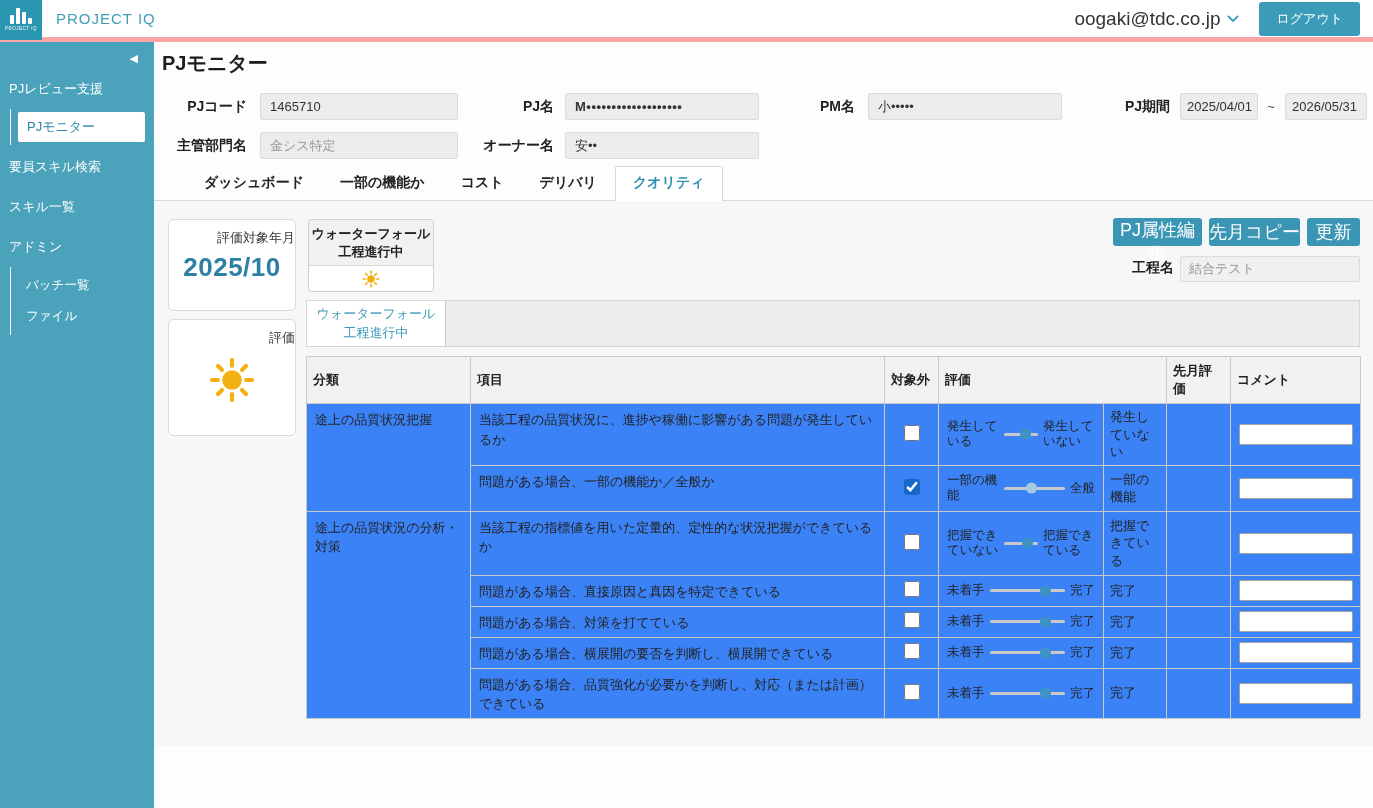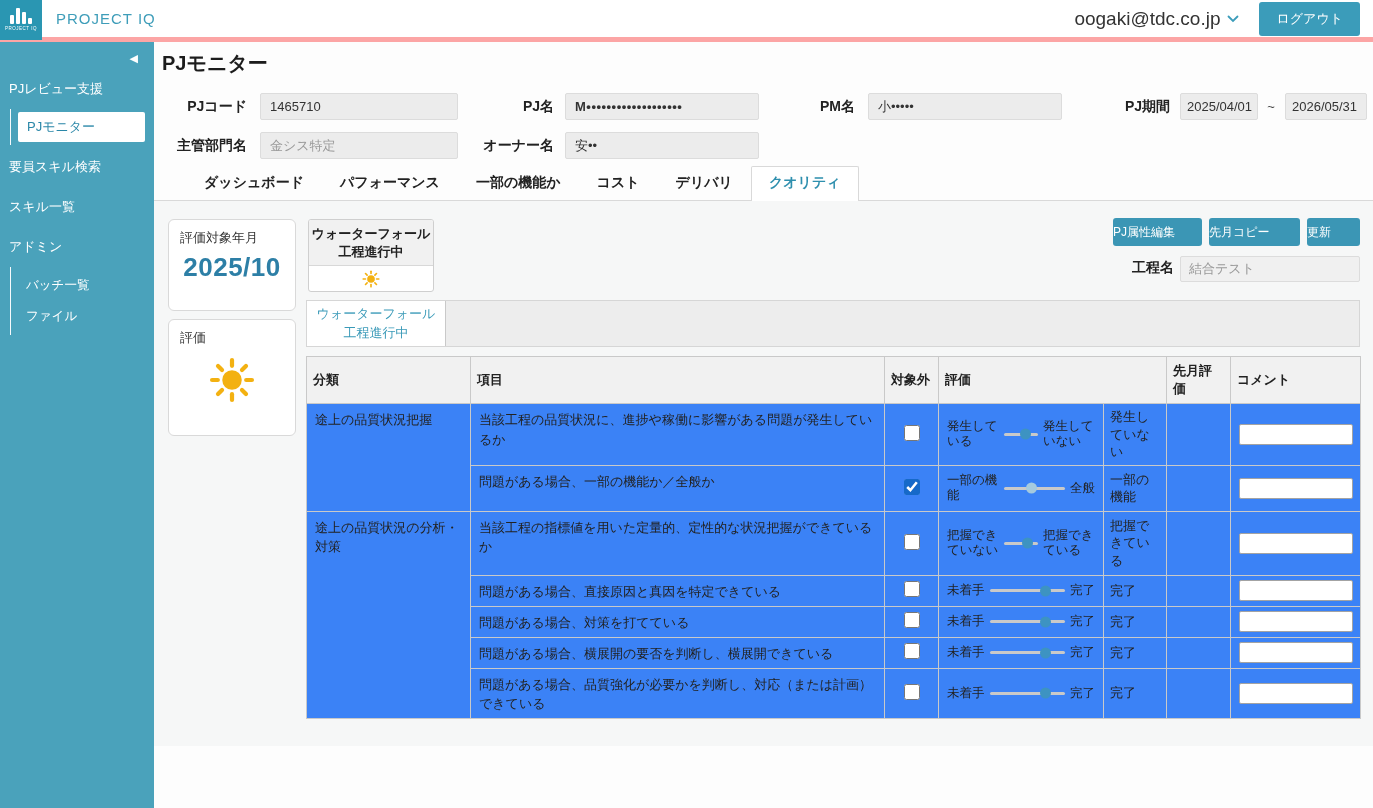--- a/index.html
+++ b/index.html
@@ -61,35 +61,35 @@
     background:#fff; color:#2e8fae; border-color:#d9d9d9; border-radius:2px 2px 0 0;
     margin-bottom:-1px; padding-bottom:9px;
   }
   
   .content { position:relative; background:#f6f7f7; height:545px; }
   .card {
     position:absolute; background:#fff; border:1px solid #d9d9d9; border-radius:6px;
   }
   .card-month { left:14px; top:18px; width:128px; height:92px; }
   .card-eval  { left:14px; top:118px; width:128px; height:117px; }
-  .card-label { font-size:13px; color:#333; padding:9px 0 0 11px; }
+  .card-label { font-size:13px; color:#333; padding:9px 0 0 11px;text-align:right; }
   .month-value { text-align:center; font-size:26px; font-weight:600; color:#2d7fa6; margin-top:5px; letter-spacing:.5px; }
   .card-sun { display:flex; justify-content:center; margin-top:10px; }
   .process-card {
     position:absolute; left:154px; top:18px; width:126px; background:#fff;
     border:1px solid #cfcfcf; border-radius:3px; overflow:hidden;
   }
   .process-title {
     background:#f1f1f1; border-bottom:1px solid #d8d8d8; text-align:center;
     font-size:13px; font-weight:bold; line-height:1.35; padding:5px 2px;
   }
   .process-sun { height:25px; display:flex; align-items:center; justify-content:center; }
   .action-btn {
     position:absolute; top:17px; height:28px; background:#3b96b5; color:#fff; border:none;
-    border-radius:3px; font-size:12px; font-family:inherit; cursor:pointer; text-align:left;
+    border-radius:3px; font-size:18px; font-family:inherit; cursor:pointer; text-align:center;
   }
   .btn-edit { left:959px; width:89px; }
   .btn-copy { left:1055px; width:91px; }
   .btn-update { left:1153px; width:53px; }
   .process-name-label { position:absolute; left:978px; top:58px; font-size:14px; font-weight:bold; }
   .process-name-input {
     position:absolute; left:1026px; top:55px; width:180px; height:26px; background:#f0f0f0;
     border:1px solid #dcdcdc; border-radius:2px; font-size:13px; line-height:24px; padding:0 8px; color:#999;
   }
   .inner-strip {
@@ -207,21 +207,20 @@
       <div class="f-input" style="left:1131px;top:0;width:82px;padding:0 6px">2026/05/31</div>
 
       <div class="f-label" style="left:0;top:39px;width:93px">主管部門名</div>
       <div class="f-input muted" style="left:106px;top:39px;width:198px">金シス特定</div>
       <div class="f-label" style="left:310px;top:39px;width:90px">オーナー名</div>
       <div class="f-input" style="left:411px;top:39px;width:194px">安••</div>
     </div>
 
     <div class="tabs">
       <div class="tab">ダッシュボード</div>
-      <div class="tab">パフォーマンス</div>
       <div class="tab">一部の機能か</div>
       <div class="tab">コスト</div>
       <div class="tab">デリバリ</div>
       <div class="tab active">クオリティ</div>
     </div>
 
     <div class="content">
 
       <div class="card card-month">
         <div class="card-label">評価対象年月</div>

